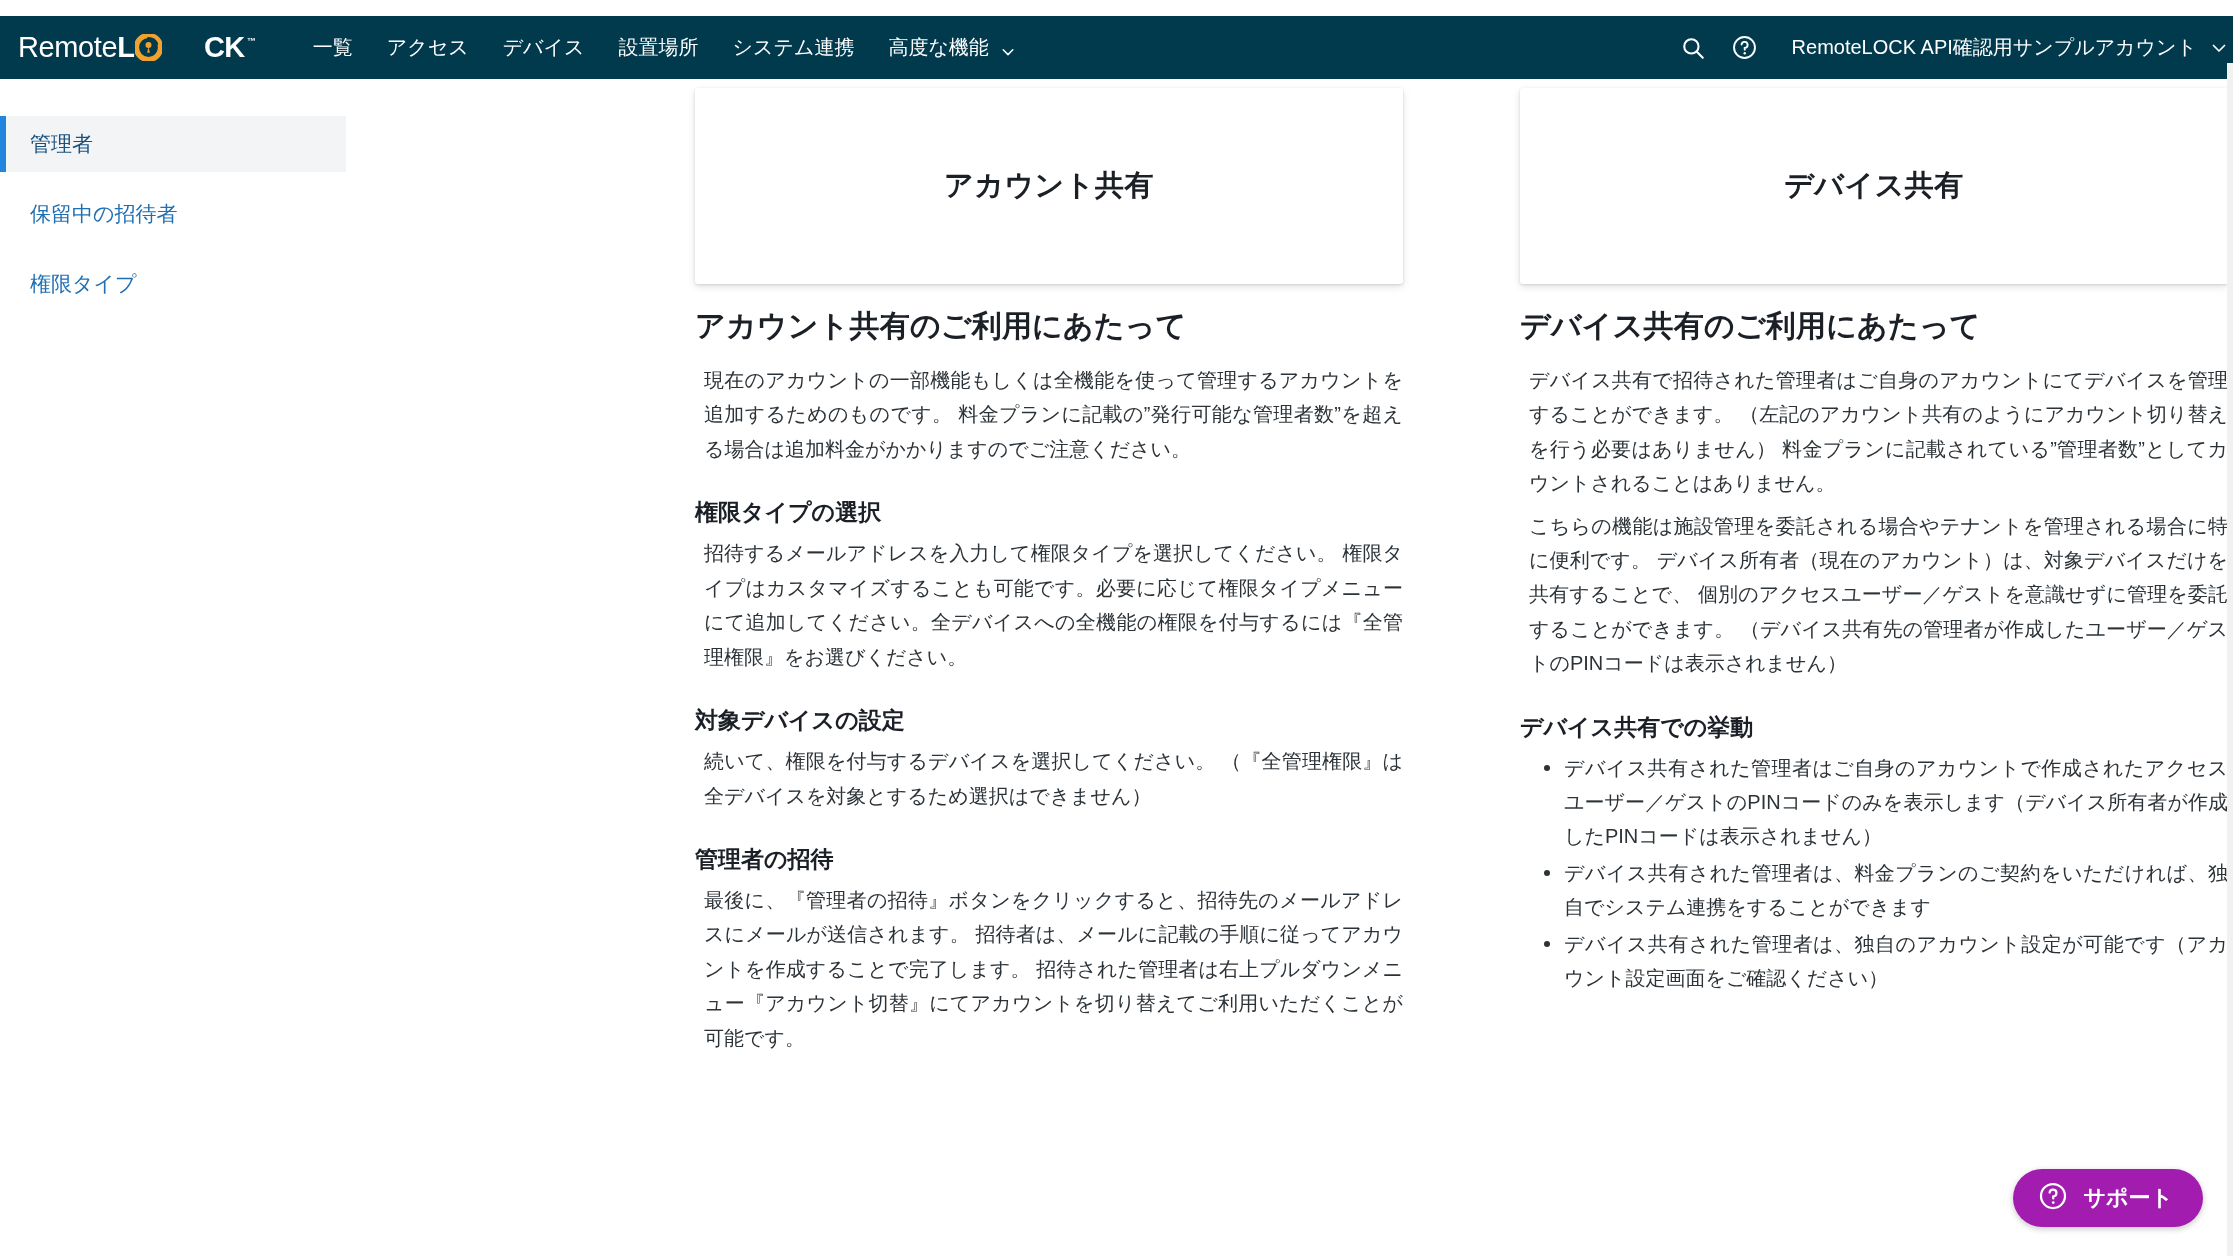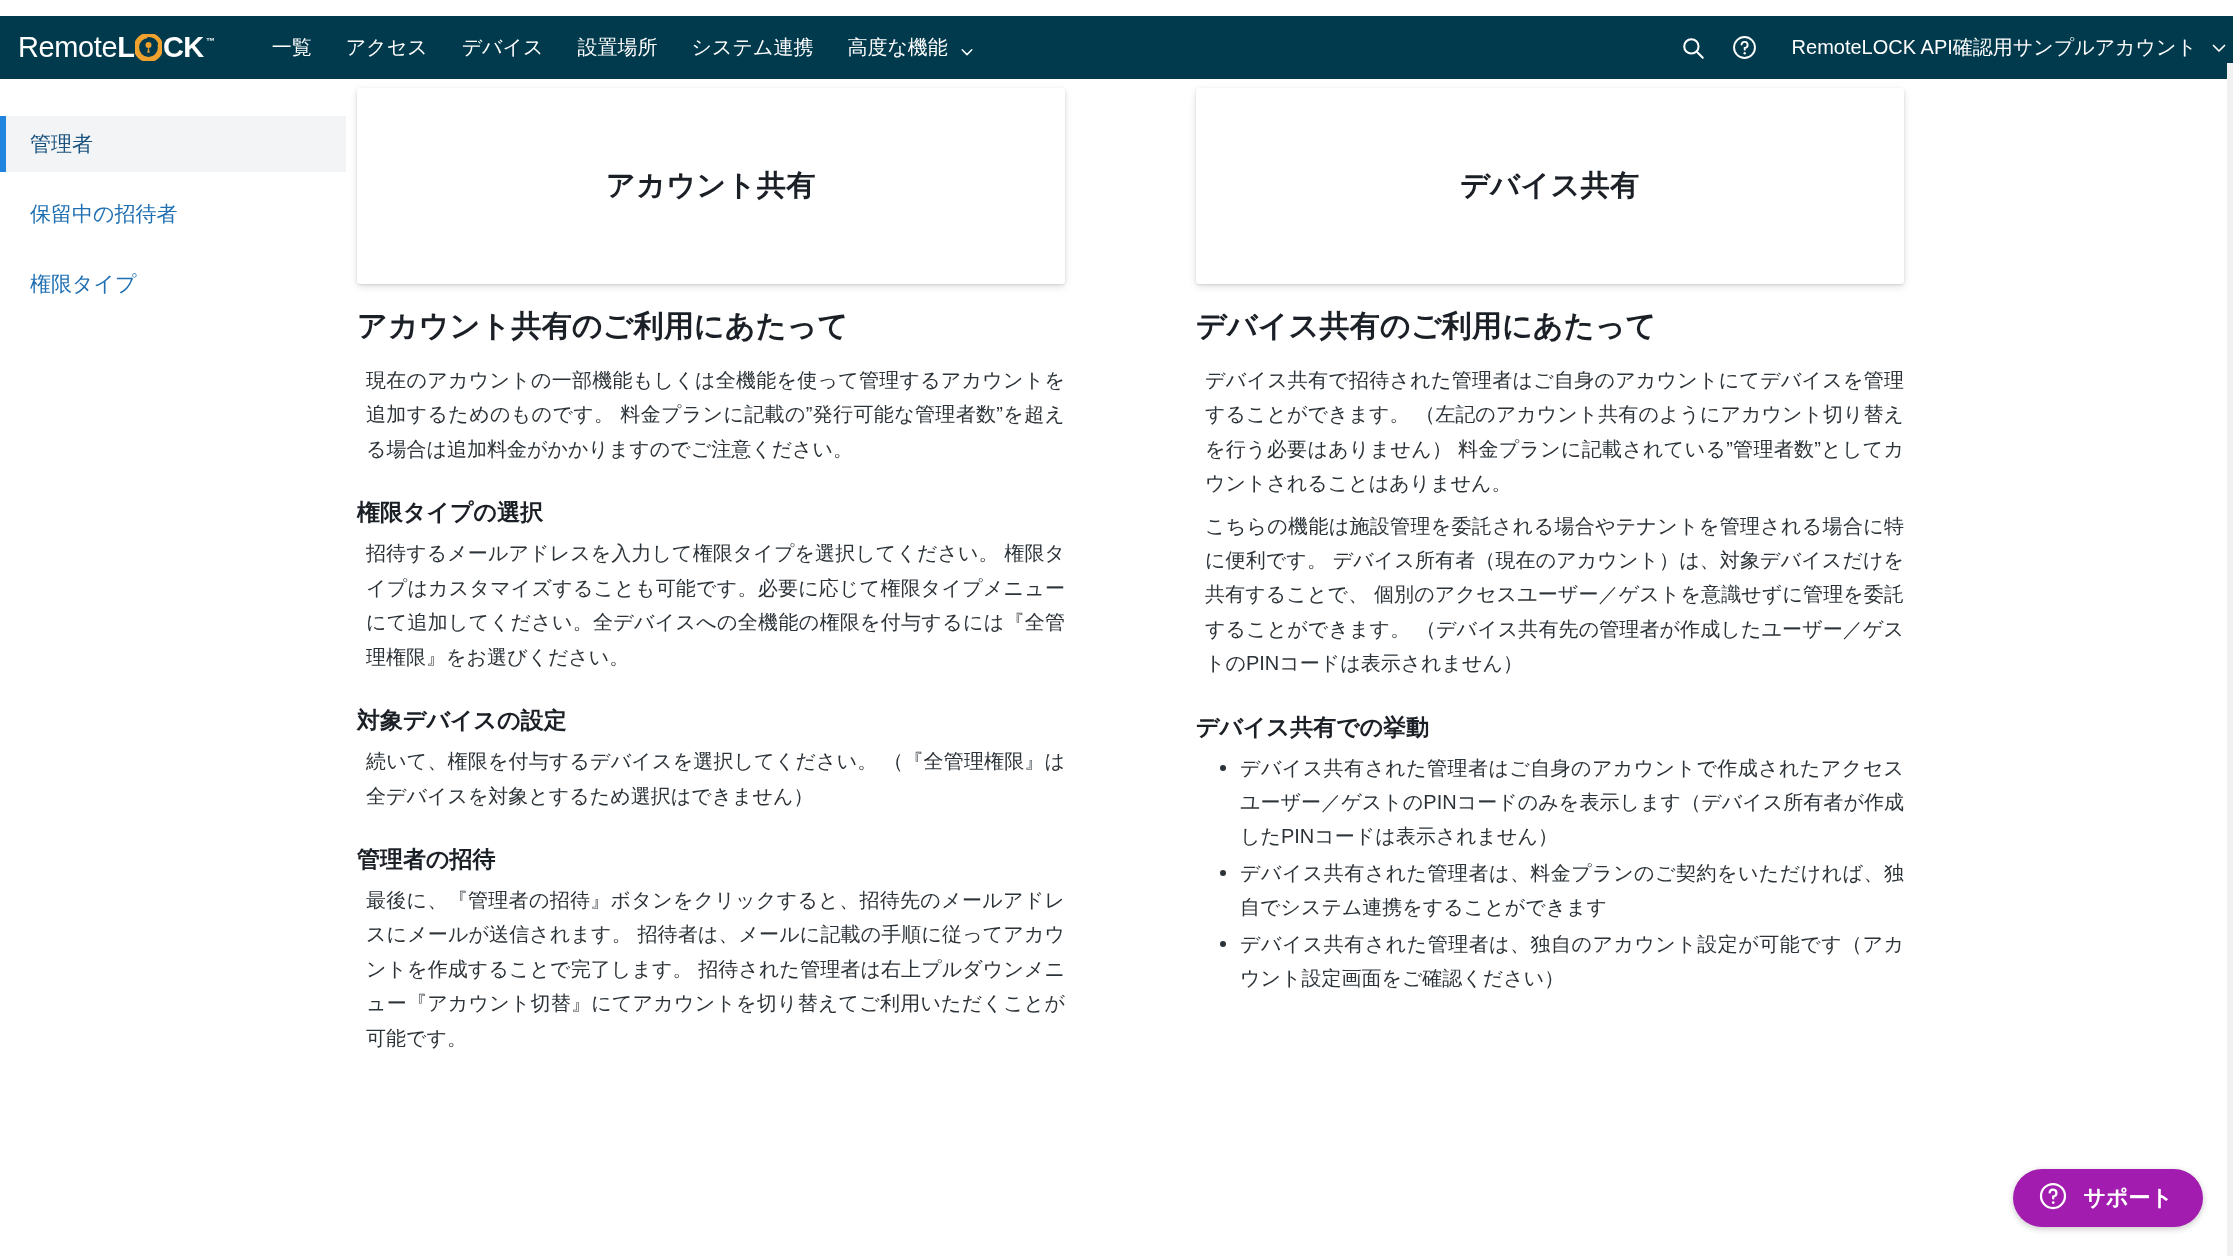--- a/index.html
+++ b/index.html
@@ -36,21 +36,21 @@
   .logo-remote { font-weight: 400; }
   .logo-l { font-weight: 800; letter-spacing: -1px; }
   .logo-o {
     display: inline-block;
     position: relative;
     width: 27px; height: 27px;
     margin: 0 1px;
     vertical-align: middle;
   }
   .logo-o svg { display:block; }
-  .logo-ck { font-weight: 800; letter-spacing: -0.5px; }
+  .logo-ck { font-weight: 800; letter-spacing: -0.5px; padding-left: 41px; }
   .logo-tm {
     font-size: 9px; font-weight: 700;
     color: #ffffff;
     margin-left: 2px; margin-top: 3px;
     align-self: flex-start;
   }
 
   .nav-items {
     display: flex; align-items: center;
     margin-left: 40px;
@@ -126,21 +126,22 @@
   .content {
     position: absolute;
     top: 63px; left: 346px;
     width: 1882px; height: 1193px;
     background: #ffffff;
     overflow: hidden;
   }
   .columns {
     display: flex;
     padding: 25px 0 0 0;
-    gap: 14px;
+    gap: 0;
+    justify-content: flex-end;
   }
   .col {
     width: 708px;
   }
   .col.left { margin-left: 11px; }
   .col.right { margin-left: 117px; }
 
   .hero-card {
     width: 708px; height: 196px;
     background: #ffffff;

